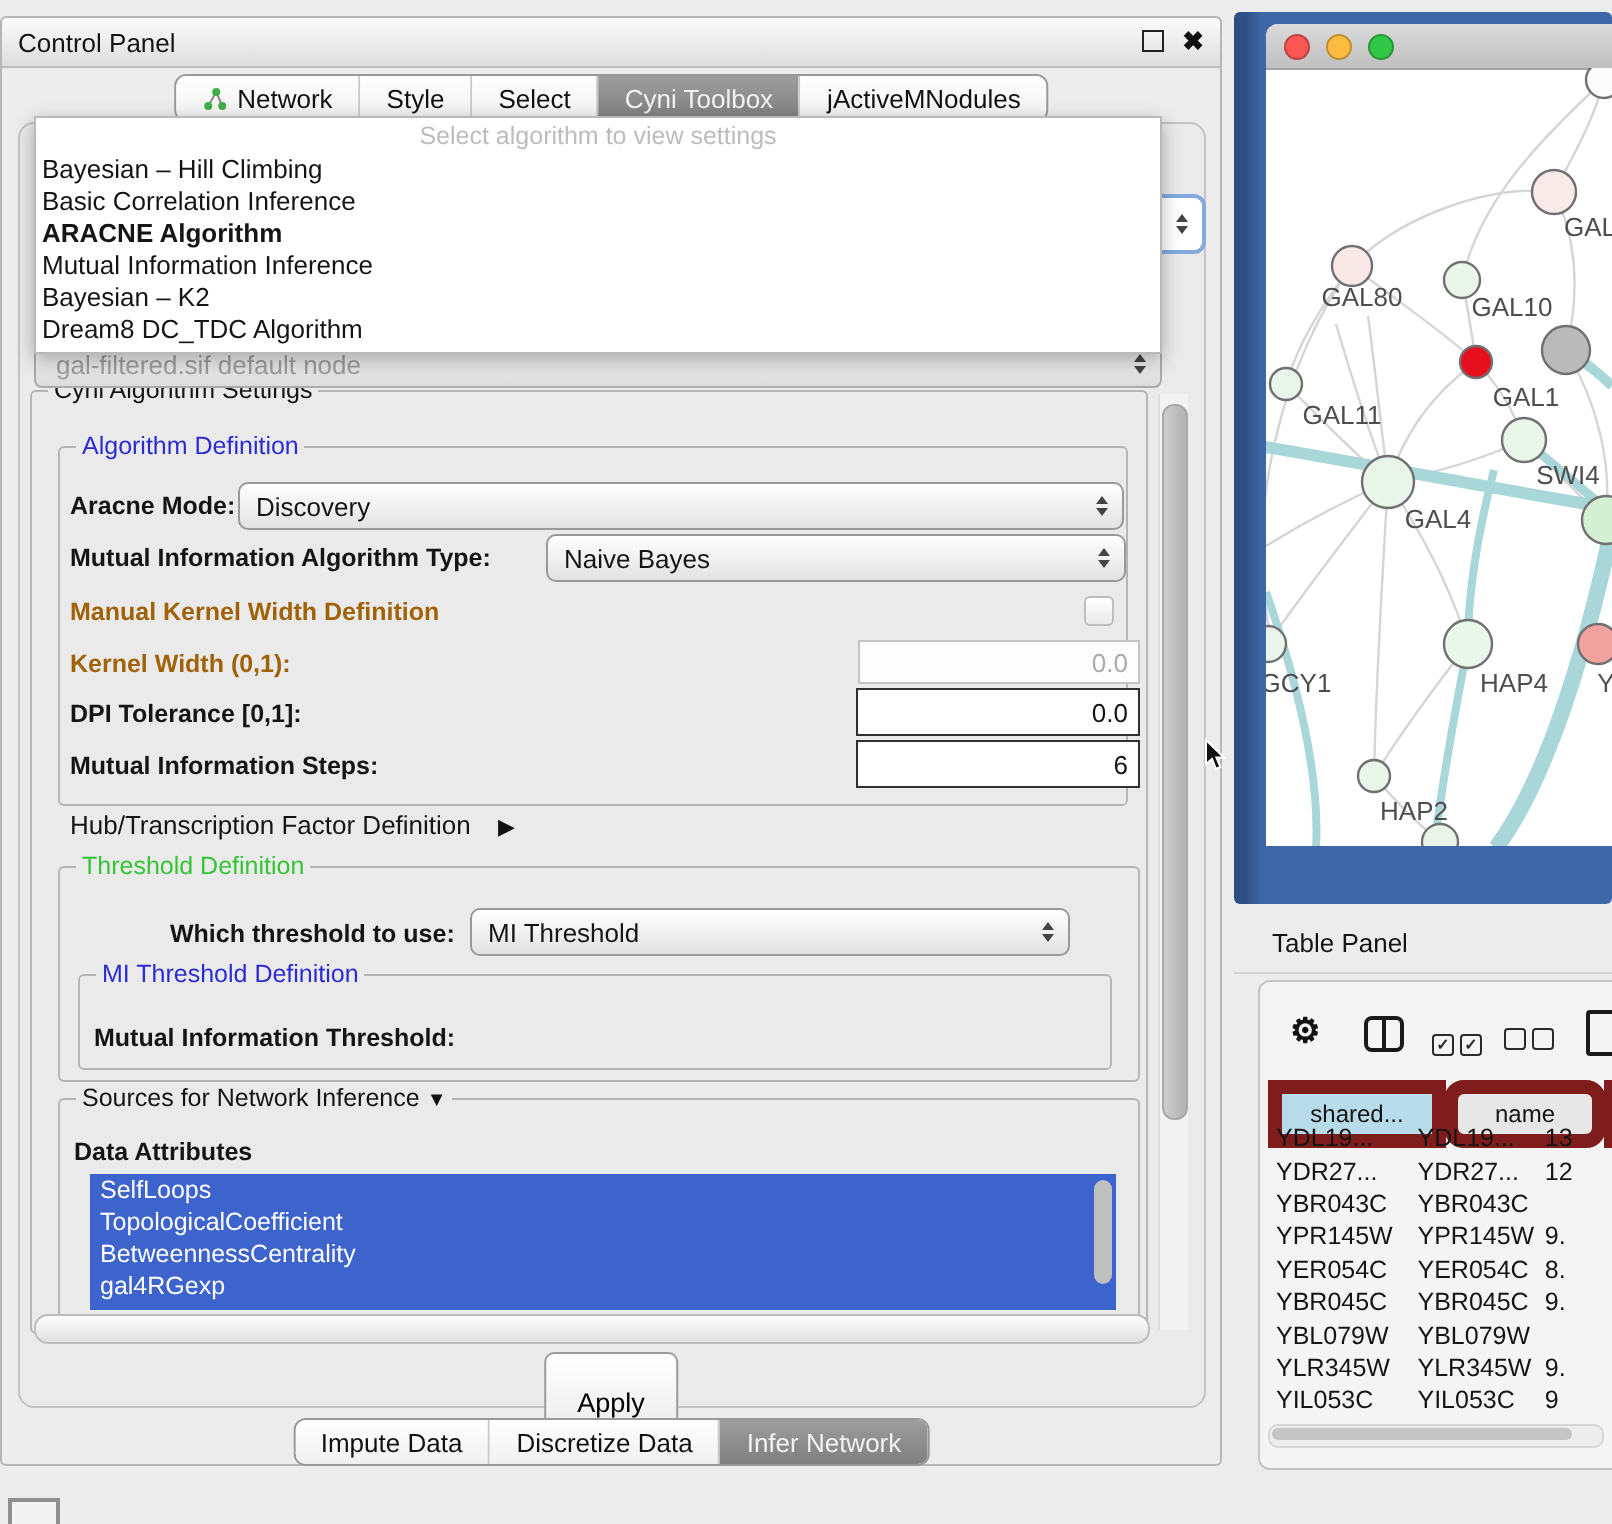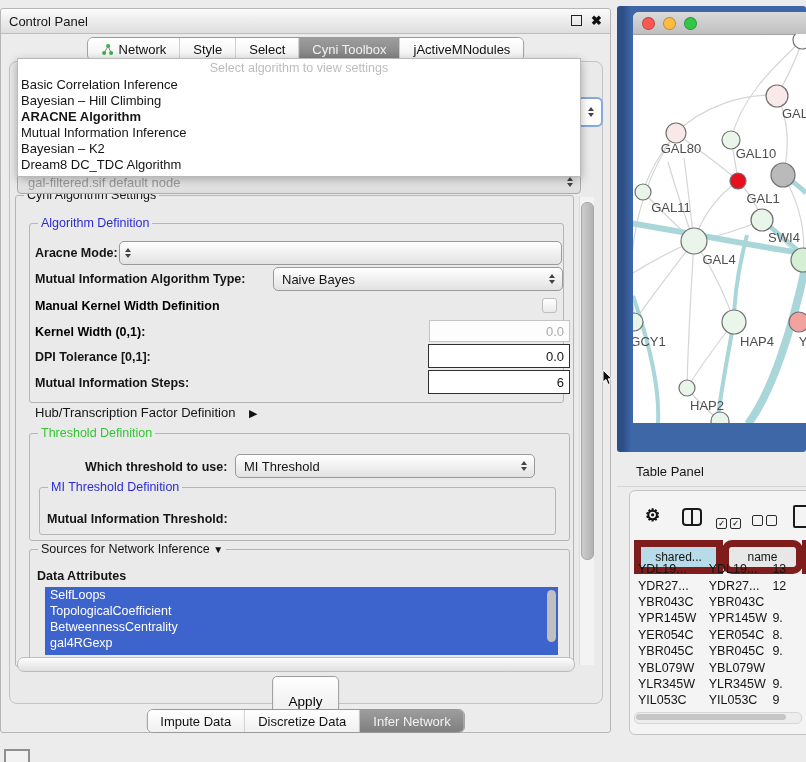--- a/index.html
+++ b/index.html
@@ -47,21 +47,21 @@
   .group{border:1px solid #b5b5b5;border-radius:3px}
   .glabel{position:absolute;top:-8px;left:8px;background:#eaeaea;padding:0 3px;font-size:12.5px;white-space:nowrap}
   .glabel.blue{color:#2b2bd4}.glabel.green{color:#35c435}
   #g-cyni{left:14px;top:186px;width:557px;height:470px}
   #g-algo{left:28px;top:214px;width:533px;height:178px}
   #g-thr {left:28px;top:424px;width:539px;height:106px}
   #g-mithr{left:38px;top:478px;width:515px;height:46px}
   #g-src {left:28px;top:540px;width:539px;height:118px}
 
   .lbl{font-size:12.5px;font-weight:bold;white-space:nowrap}
-  .lbl.dis{color:#000000}
+  .lbl.dis{color:#a16207}
   .plain{font-size:13px;white-space:nowrap}
   .combo{border:1px solid #999;border-radius:5px;background:linear-gradient(#ffffff,#e2e2e2);
          display:flex;align-items:center;font-size:13px}
   .combo .ctext{padding-left:8px;flex:1;white-space:nowrap;overflow:hidden}
   .spin{width:16px;display:flex;flex-direction:column;align-items:center;gap:2px;padding-right:2px}
   .spin .up{width:0;height:0;border:3px solid transparent;border-bottom:4px solid #444}
   .spin .dn{width:0;height:0;border:3px solid transparent;border-top:4px solid #444}
   .field{border:1px solid #8a8a8a;background:#fff;font-size:13px;display:flex;align-items:center;
          justify-content:flex-end;padding-right:5px}
   .field.strong{border:1.5px solid #2f2f2f}
@@ -168,38 +168,39 @@
     <span class="gtxt">gal-filtered.sif default node</span>
     <span class="spin">
         <i class="up"></i>
         <i class="dn"></i>
       </span>
   </div>
 
   <div class="abs popup">
     <div class="dd-ph">Select algorithm to view settings</div>
     <div id="algolist">
+        <div class="dd-item">Bayesian – Hill Climbing</div>
         <div class="dd-item">Basic Correlation Inference</div>
-        <div class="dd-item">Bayesian – Hill Climbing</div>
         <div class="dd-item bold">ARACNE Algorithm</div>
         <div class="dd-item">Mutual Information Inference</div>
         <div class="dd-item">Bayesian – K2</div>
         <div class="dd-item">Dream8 DC_TDC Algorithm</div>
       </div>
   </div>
 
   <div class="abs group" id="g-cyni">
     <span class="glabel">Cyni Algorithm Settings</span>
   </div>
   <div class="abs group" id="g-algo">
     <span class="glabel blue">Algorithm Definition</span>
   </div>
 
   <span class="abs lbl" style="left:34px;top:237px">Aracne Mode:</span>
   <div class="abs combo" style="left:118px;top:232px;width:441px;height:22px">
+    <span class="ctext">Discovery</span>
     <span class="spin">
         <i class="up"></i>
         <i class="dn"></i>
       </span>
   </div>
 
   <span class="abs lbl" style="left:34px;top:263px">Mutual Information Algorithm Type:</span>
   <div class="abs combo" style="left:272px;top:258px;width:288px;height:22px">
     <span class="ctext">Naive Bayes</span>
     <span class="spin">

